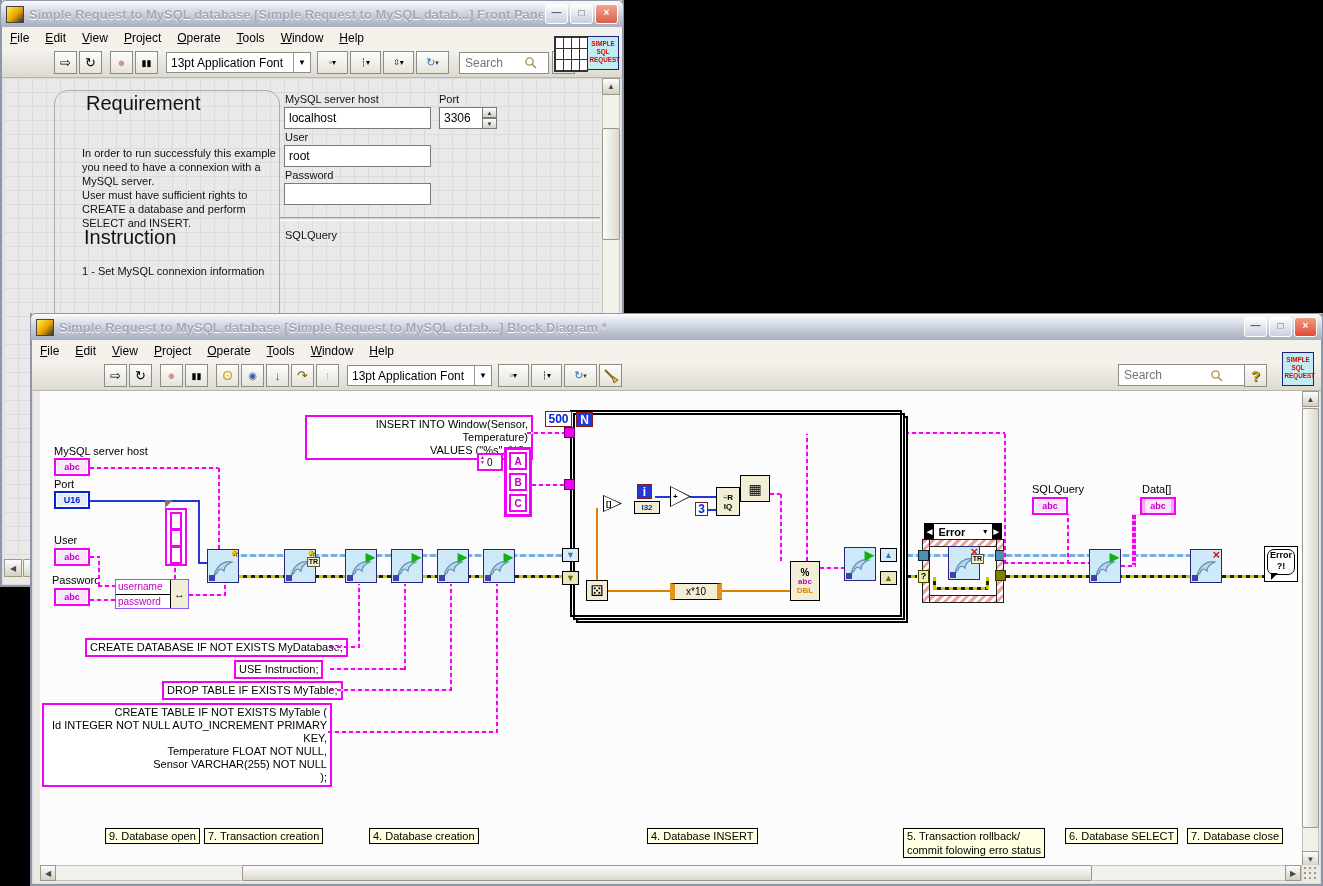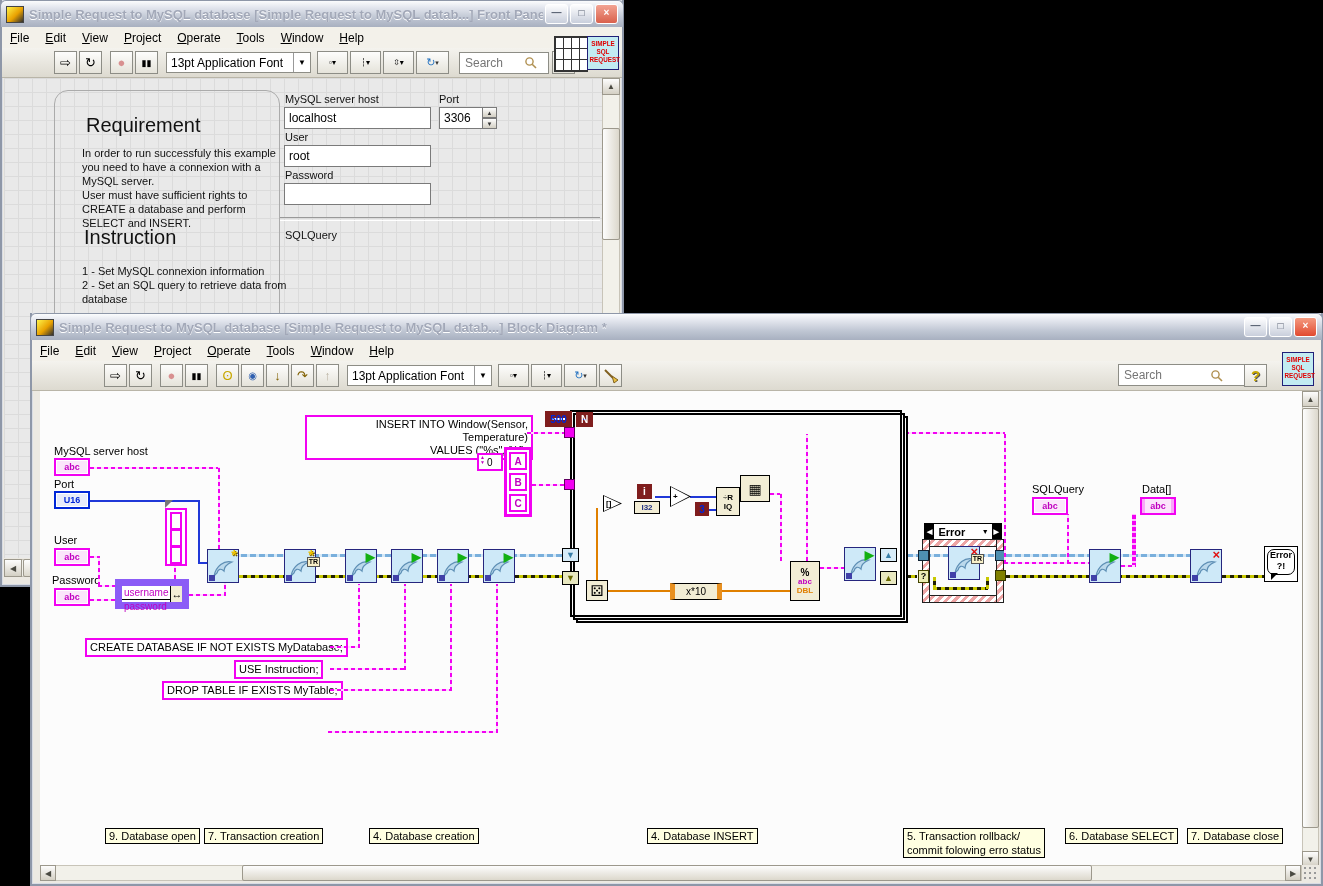--- a/index.html
+++ b/index.html
@@ -100,37 +100,37 @@
   .tunnel{position:absolute;width:11px;height:11px;border:1px solid #600060;background:#F202F2;box-sizing:border-box}
   .tunnel.conn{background:#4E8FB0;border-color:#123}
   .tunnel.err{background:#808000;border-color:#330}
   .tunnel.sel{background:#EDEDB4;border-color:#440;color:#000;font-size:9px;font-weight:bold;text-align:center;line-height:10px;height:13px}
   .sr{position:absolute;width:17px;height:14px;border:1px solid #000;font-size:9px;line-height:13px;
       text-align:center;box-sizing:border-box}
   .sr.b{background:#D8ECF8;color:#3A7FA8}
   .sr.o{background:#E8E8C0;color:#6A6A00}
   .loopframe{position:absolute;border:2px solid #000;background:transparent;box-sizing:border-box}
   .loopshadow{position:absolute;border:2px solid #000;background:#FCFCFC;box-sizing:border-box}
-  .bluebox{position:absolute;border:7px solid #7f1d1d;background:#fff;color:#0026D8;font-weight:bold;
-           font-size:10px;display:flex;align-items:center;justify-content:center;box-sizing:border-box}
+  .bluebox{position:absolute;border:1px solid #7f1d1d;background:#fff;color:#0026D8;font-weight:bold;
+           font-size:12px;display:flex;align-items:center;justify-content:center;box-sizing:border-box}
   .bluebox.solid{background:#2038D8;color:#fff}
   .node{position:absolute;background:#F2EDD5;border:1px solid #000;font-size:8px;text-align:center;
         box-sizing:border-box;display:flex;align-items:center;justify-content:center}
   .tri{position:absolute;background:#000;clip-path:polygon(0 0,100% 50%,0 100%)}
   .tri i{position:absolute;left:1px;top:1px;right:2px;bottom:1px;background:#fff;
          clip-path:polygon(0 0,100% 50%,0 100%);font-style:normal;font-size:8px;font-weight:bold;
          display:flex;align-items:center;padding-left:2px}
   .caseStrip{position:absolute;background:repeating-linear-gradient(135deg,#EDA4A4 0 3px,#fff 3px 6px);
              border:1px solid #202020;box-sizing:border-box}
   .caseLbl{position:absolute;background:#fff;border:1px solid #000;display:flex;align-items:center;
            font-size:11px;font-weight:bold;box-sizing:border-box}
   .caseLbl .arr{background:#000;color:#fff;font-size:7px;height:100%;display:flex;align-items:center;padding:0 2px}
   .caseLbl .nm{flex:1;padding:0 4px}
   .caseLbl .dd{font-size:7px;padding:0 3px}
-  .bundle{position:absolute;border:7px solid #8b5cf6;background:#fff;box-sizing:border-box;display:flex}
+  .bundle{position:absolute;border:1px solid #8b5cf6;background:#fff;box-sizing:border-box;display:flex}
   .bundle .rows{flex:1;display:flex;flex-direction:column}
   .bundle .rows div{flex:1;border-bottom:1px solid #000;color:#C000C0;font-size:10px;padding:1px 2px}
   .bundle .rows div:last-child{border-bottom:none}
   .bundle .col{width:17px;background:#F2EDD5;border-left:1px solid #000;display:flex;align-items:center;
                justify-content:center;font-weight:bold;font-size:11px}
   .clusterc{position:absolute;border:2px solid #F202F2;background:#fff;box-sizing:border-box}
   .clusterc .cell{position:absolute;left:3px;right:3px;height:14px;border:2px solid #F202F2}
   .fold{position:absolute;width:0;height:0;border-left:8px solid #777;border-bottom:8px solid transparent}
   .arrc{position:absolute;border:3px solid #F202F2;background:#fff;box-sizing:border-box}
   .arrc .cell{position:absolute;left:2px;width:18px;height:18px;border:2px solid #F202F2;color:#C000C0;
@@ -192,26 +192,25 @@
   </div>
   <div class="connpane" style="left:552px;top:36px"></div>
   <div class="logo" style="left:585px;top:36px">
     <b>SIMPLE</b>
     <b>SQL</b>
     <b>REQUEST</b>
   </div>
 
   <div class="fpgrid" style="left:2px;top:78px;width:598px;height:480px">
     <div class="decor" style="left:50px;top:12px;width:224px;height:440px"></div>
-    <div class="h1" style="left:82px;top:36px">Requirement</div>
+    <div class="h1" style="left:82px;top:14px">Requirement</div>
     <div class="para" style="left:78px;top:68px;width:208px">In order to run successfuly this example you need to have a connexion with a MySQL server.</div>
     <div class="para" style="left:78px;top:110px;width:208px">User must have sufficient rights to CREATE a database and perform SELECT and INSERT.</div>
     <div class="h1" style="left:80px;top:148px">Instruction</div>
     <div class="para" style="left:78px;top:186px;width:214px">1 - Set MySQL connexion information</div>
-    <div class="para" style="left:78px;top:200px;width:214px">2 - Set an SQL query to retrieve data from database</div>
 
     <div class="flabel" style="left:281px;top:15px">MySQL server host</div>
     <input class="finput" style="left: 280px; top: 29px; width: 147px; height: 22px;" value="localhost">
     <div class="flabel" style="left:435px;top:15px">Port</div>
     <input class="finput" style="left: 435px; top: 29px; width: 44px; height: 22px;" value="3306">
     <div class="spin" style="left:478px;top:29px;height:11px">▲</div>
     <div class="spin" style="left:478px;top:40px;height:11px">▼</div>
     <div class="flabel" style="left:281px;top:53px">User</div>
     <input class="finput" style="left: 280px; top: 67px; width: 147px; height: 22px;" value="root">
     <div class="flabel" style="left:281px;top:91px">Password</div>
@@ -335,20 +334,25 @@
         <div>password</div>
       </div>
       <div class="col">↔</div>
     </div>
     <div class="wp" style="left:149px;top:203px;width:37px"></div>
     <div class="wpv" style="left:184px;top:192px;height:13px"></div>
 
     <div class="sqlconst" style="left:45px;top:247px">CREATE DATABASE IF NOT EXISTS MyDatabase;</div>
     <div class="sqlconst" style="left:194px;top:269px">USE Instruction;</div>
     <div class="sqlconst" style="left:122px;top:290px">DROP TABLE IF EXISTS MyTable;</div>
+    <div class="sqlconst ra" style="left:2px;top:312px;width:280px">CREATE TABLE IF NOT EXISTS MyTable (
+Id INTEGER NOT NULL AUTO_INCREMENT PRIMARY KEY,
+Temperature FLOAT NOT NULL,
+Sensor VARCHAR(255) NOT NULL
+);</div>
     <div class="wp" style="left:290px;top:255px;width:30px"></div>
     <div class="wpv" style="left:318px;top:193px;height:64px"></div>
     <div class="wp" style="left:290px;top:277px;width:76px"></div>
     <div class="wpv" style="left:364px;top:193px;height:86px"></div>
     <div class="wp" style="left:290px;top:298px;width:122px"></div>
     <div class="wpv" style="left:410px;top:193px;height:107px"></div>
     <div class="wp" style="left:288px;top:340px;width:170px"></div>
     <div class="wpv" style="left:456px;top:193px;height:149px"></div>
 
     <div class="vi" style="left:167px;top:158px">

